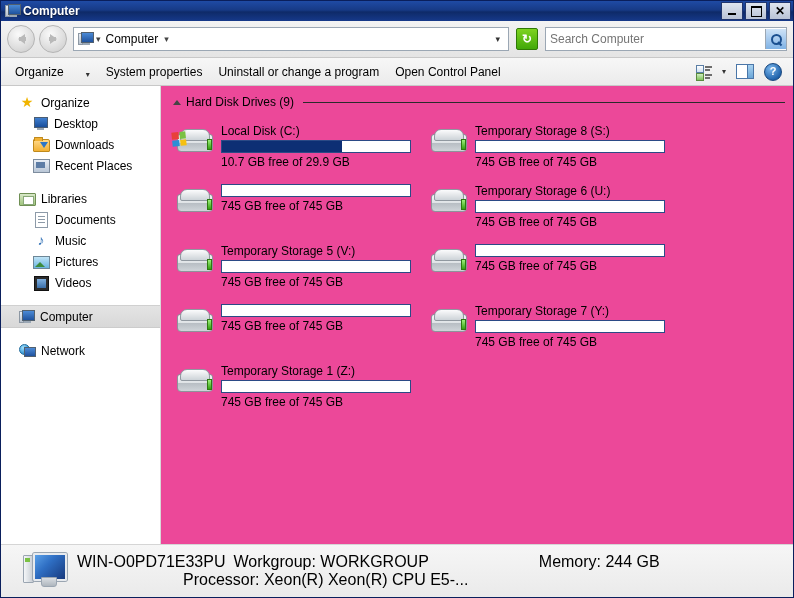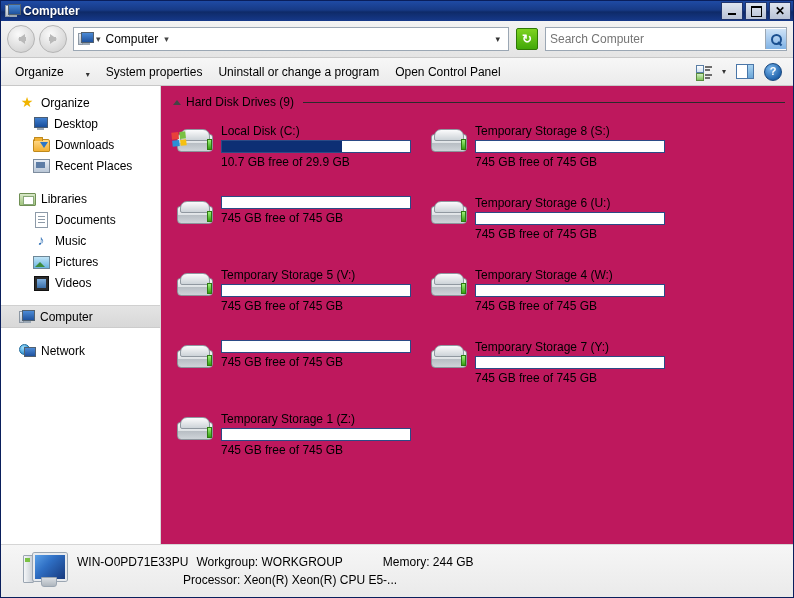--- a/index.html
+++ b/index.html
@@ -200,42 +200,42 @@
   .ic-comp { width:15px;height:14px;}
   .ic-comp .scr2 { position:absolute; left:3px; top:0; width:11px; height:9px; background: linear-gradient(#4b8ad6,#1f529e); border:1px solid #51606f;}
   .ic-comp .twr { position:absolute; left:0; top:1px; width:3px; height:10px; background: linear-gradient(#e9eef4,#b9c3cf); border:1px solid #8d98a4;}
   .ic-comp .base2 { position:absolute; left:5px; top:11px; width:7px; height:2px; background:#9aa7b5;}
   .ic-net { position:absolute; left:0; top:0; width:15px; height:14px;}
   .ic-net .globe { position:absolute; left:0; top:1px; width:9px; height:9px; border-radius:50%; background: radial-gradient(circle at 35% 30%, #9fe0ff, #2a8fcf 75%); border:1px solid #1d6a9c;}
   .ic-net .mon2 { position:absolute; left:5px; top:4px; width:10px; height:8px; background: linear-gradient(#4b8ad6,#1f529e); border:1px solid #51606f;}
 
   
   .content {
-    flex: 1 1 auto; min-width: 0; background: #be185d;
+    flex: 1 1 auto; min-width: 0; background: #ec4899;
     padding: 8px 0 0 10px;
     overflow: hidden;
   }
   .group-header {
     display: flex; align-items: center; gap: 5px;
     padding-right: 8px; height: 16px;
   }
   .grp-tri {
     width: 0; height: 0;
     border-left: 4px solid transparent; border-right: 4px solid transparent;
     border-bottom: 5px solid #444;
     margin-left: 2px;
   }
   .grp-label { font-size: 12px; color: #000; white-space: nowrap; }
   .grp-rule { flex: 1 1 auto; height: 1px; background: #2b2b2b; margin-left: 4px; }
 
   .drive-grid {
     display: grid;
     grid-template-columns: 254px 254px;
     margin-top: 8px;
-    row-gap: 26px;
+    row-gap: 14px;
   }
   .drive {
     display: flex; align-items: flex-start; gap: 6px;
     height: 46px;
   }
   .drive-icon { width: 44px; height: 36px; position: relative; flex: none; margin-top: 8px;}
   .hd-body {
     position: absolute; left: 6px; top: 8px; width: 34px; height: 16px;
     background: linear-gradient(to bottom, #f6f7f8 0%, #dfe3e6 48%, #b8bec4 52%, #cfd4d9 100%);
     border: 1px solid #8d949b;
@@ -297,26 +297,26 @@
   }
   .sb-icon .sbtwr::after {
     content:""; position:absolute; left:1px; top:2px; width:5px; height:4px;
     background:#7ac143;
   }
   .sb-icon .sbstand {
     position: absolute; left: 18px; top: 26px; width: 14px; height: 8px;
     background: linear-gradient(#d9dde2,#aeb6be); border: 1px solid #9aa5b1;
     border-radius: 0 0 3px 3px;
   }
-  .sb-text { font-size: 12px; color: #000; line-height: 18px; }
+  .sb-text { font-size: 16px; color: #000; line-height: 18px; }
   .sb-row { display: flex; }
   .sb-name { font-weight: normal; }
   .sb-cell { white-space: nowrap; }
   .sb-cell.wg { margin-left: 8px; }
-  .sb-cell.mem { margin-left: 40px; }
+  .sb-cell.mem { margin-left: 110px; }
   .sb-cell.proc { margin-left: 106px; }
 </style>
 </head>
 <body>
 
 <div class="window">
 
   <div class="titlebar">
     <span class="title-icon ic-comp">
       <span class="twr"></span>
@@ -574,21 +574,20 @@
           </span>
         </div>
 
         <div class="drive">
           <span class="drive-icon">
             <span class="hd-body"></span>
               <span class="hd-top"></span>
               <span class="hd-led"></span>
           </span>
           <span class="drive-info">
-            <span class="drive-name" style="display:block">Temporary Storage 4 (W:)</span>
             <span class="meter" style="display:block">
               <span class="fill" style="display:block;width:0%"></span>
             </span>
             <span class="drive-free" style="display:block">745 GB free of 745 GB</span>
           </span>
         </div>
 
         <div class="drive">
           <span class="drive-icon">
             <span class="hd-body"></span>

